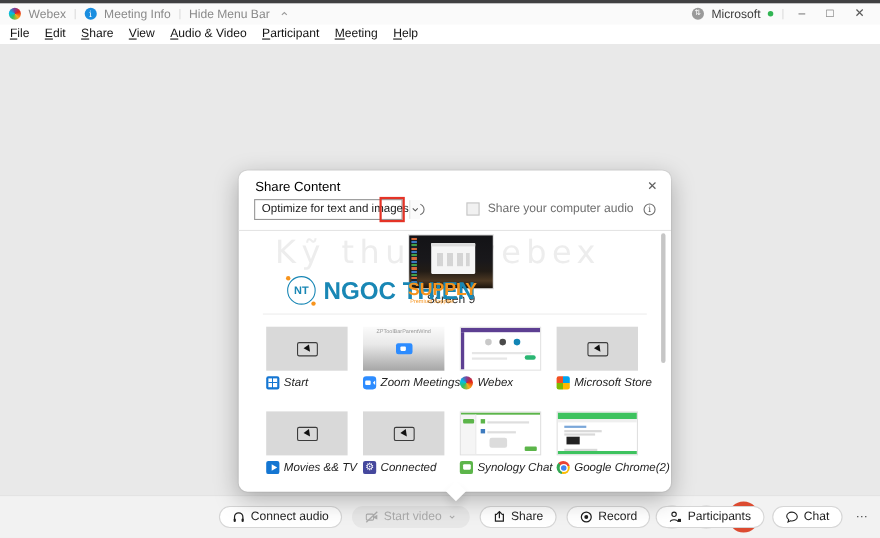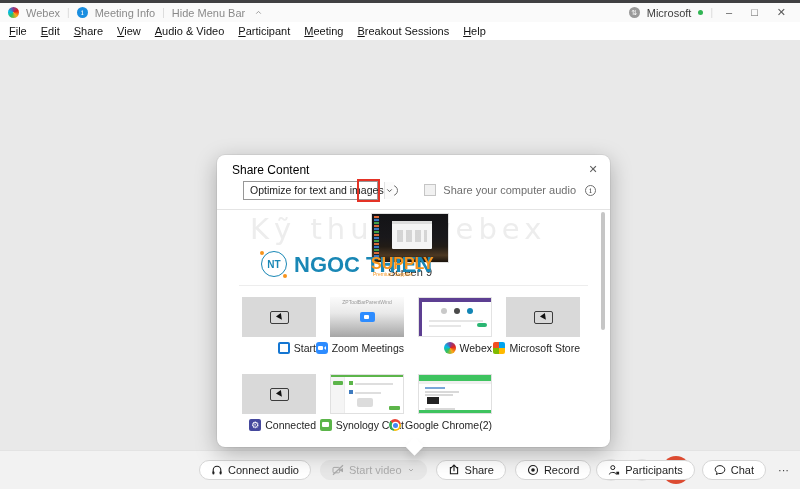--- a/index.html
+++ b/index.html
@@ -35,21 +35,21 @@
   
   #dialog{position:absolute;left:217px;top:155px;width:393px;height:292px;background:#fff;
     border-radius:8px;box-shadow:0 6px 22px rgba(0,0,0,.28),0 0 0 1px rgba(0,0,0,.05);z-index:5;}
   #dialog-caret{position:absolute;left:191px;bottom:-6px;width:13px;height:13px;background:#fff;
     transform:rotate(45deg);box-shadow:4px 4px 8px rgba(0,0,0,.10);}
   .dlg-title{position:absolute;top:8px;left:15px;font-size:12px;color:#000000;}
   .dlg-close{position:absolute;top:6px;right:9px;width:16px;height:16px;display:flex;
     align-items:center;justify-content:center;font-size:11px;color:#5f5f5f;cursor:default;}
   .controls{position:absolute;top:24px;left:14px;right:14px;height:22px;display:flex;align-items:center;}
   .dropdown{width:135px;height:19px;border:1px solid #979797;background:#fff;display:flex;
-    align-items:stretch;position:relative;margin-left:12px;}
+    align-items:stretch;position:relative;}
   .dd-value{flex:1;font-size:10.5px;color:#222;padding-left:6px;line-height:17px;white-space:nowrap;}
   .dd-btn{width:17px;display:flex;align-items:center;justify-content:center;background:#fbfbfb;
     border-left:1px solid #e2e2e2;color:#555;}
   .red-box{position:absolute;right:-3px;top:-3px;width:23px;height:23px;
     border:2px solid #e43326;pointer-events:none;}
   .info-i{width:11px;height:11px;border-radius:50%;border:1px solid #6f6f6f;color:#565656;
     font-size:8px;line-height:9px;text-align:center;margin-left:9px;flex:0 0 auto;
     font-family:"DejaVu Serif",serif;}
   .chk-group{margin-left:auto;display:flex;align-items:center;}
   .checkbox{width:12px;height:12px;border:1px solid #c5c5c5;background:#f1f1f1;margin-right:7px;}
@@ -114,22 +114,22 @@
   .sy-av2{position:absolute;left:18px;top:15px;width:4px;height:4px;background:#3e7bbf;}
   .sy-line{position:absolute;height:2px;background:#dedede;}
   .sy-blob{position:absolute;left:26px;bottom:6px;width:16px;height:9px;background:#dcdcdc;border-radius:2px;}
   .sy-btn{position:absolute;right:3px;bottom:3px;width:11px;height:4px;background:#5cb54a;border-radius:1px;}
   .t-chrome{background:#fff;border:1px solid #e0e0e0;}
   .ch-top{position:absolute;top:0;left:0;right:0;height:6px;background:#3ec35f;}
   .ch-sub{position:absolute;top:6px;left:0;right:0;height:3px;background:#efefef;}
   .ch-line{position:absolute;height:2px;background:#d9d9d9;}
   .ch-img{position:absolute;left:8px;top:22px;width:12px;height:7px;background:#222;}
   .ch-bot{position:absolute;bottom:0;left:0;right:0;height:3px;background:#3ec35f;}
-  .app-label{display:flex;align-items:center;justify-content:flex-end;gap:4px;margin-top:5px;
-    font-size:10.5px;color:#1f1f1f;white-space:nowrap;}
+  .app-label{display:flex;align-items:center;justify-content:flex-start;gap:4px;margin-top:5px;
+    font-size:10.5px;color:#1f1f1f;white-space:nowrap;font-style:italic;}
   .ai{width:12px;height:12px;border-radius:2px;position:relative;flex:0 0 auto;}
   .ai-start{background:#1476d2;}
   .ai-start::after{content:"";position:absolute;left:2px;top:2px;right:2px;bottom:2px;
     background:linear-gradient(0deg,transparent 0 45%,#1476d2 45% 55%,transparent 55% 100%),
                linear-gradient(90deg,#fff 0 45%,#1476d2 45% 55%,#fff 55% 100%);}
   .ai-zoom{background:#2d8cff;border-radius:3px;}
   .ai-zoom::after{content:"";position:absolute;left:2px;top:4px;width:5px;height:4px;background:#fff;border-radius:1px;}
   .ai-zoom::before{content:"";position:absolute;right:1.5px;top:4px;width:0;height:0;
     border:2px solid transparent;border-right:2.5px solid #fff;}
   .ai-webex{border-radius:50%;background:conic-gradient(from 220deg,#35c05c,#00bceb,#7f3f98,#e2231a,#fbab18,#35c05c);}
@@ -186,21 +186,20 @@
 </div>
 
 <div id="menubar">
     <div class="menu-item"><span class="u">F</span>ile</div>
     <div class="menu-item"><span class="u">E</span>dit</div>
     <div class="menu-item"><span class="u">S</span>hare</div>
     <div class="menu-item"><span class="u">V</span>iew</div>
     <div class="menu-item"><span class="u">A</span>udio &amp; Video</div>
     <div class="menu-item"><span class="u">P</span>articipant</div>
     <div class="menu-item"><span class="u">M</span>eeting</div>
-    <div class="menu-item"><span class="u">B</span>reakout Sessions</div>
     <div class="menu-item"><span class="u">H</span>elp</div>
   </div>
 
 <div id="canvas"></div>
 
 <div id="dialog">
   <div id="dialog-caret"></div>
   <div class="dlg-title">Share Content</div>
   <div class="dlg-close">✕</div>
 
@@ -275,20 +274,29 @@
             <span>Webex</span>
           </div>
         </div>
         <div class="app-cell">
           <div class="thumb t-gray">
             <div class="win-glyph"></div>
           </div>
           <div class="app-label">
             <span class="ai ai-msstore"></span>
             <span>Microsoft Store</span>
+          </div>
+        </div>
+        <div class="app-cell">
+          <div class="thumb t-gray">
+            <div class="win-glyph"></div>
+          </div>
+          <div class="app-label">
+            <span class="ai ai-movies"></span>
+            <span>Movies &amp;&amp; TV</span>
           </div>
         </div>
         <div class="app-cell">
           <div class="thumb t-gray">
             <div class="win-glyph"></div>
           </div>
           <div class="app-label">
             <span class="ai ai-settings"></span>
             <span>Connected</span>
           </div>

